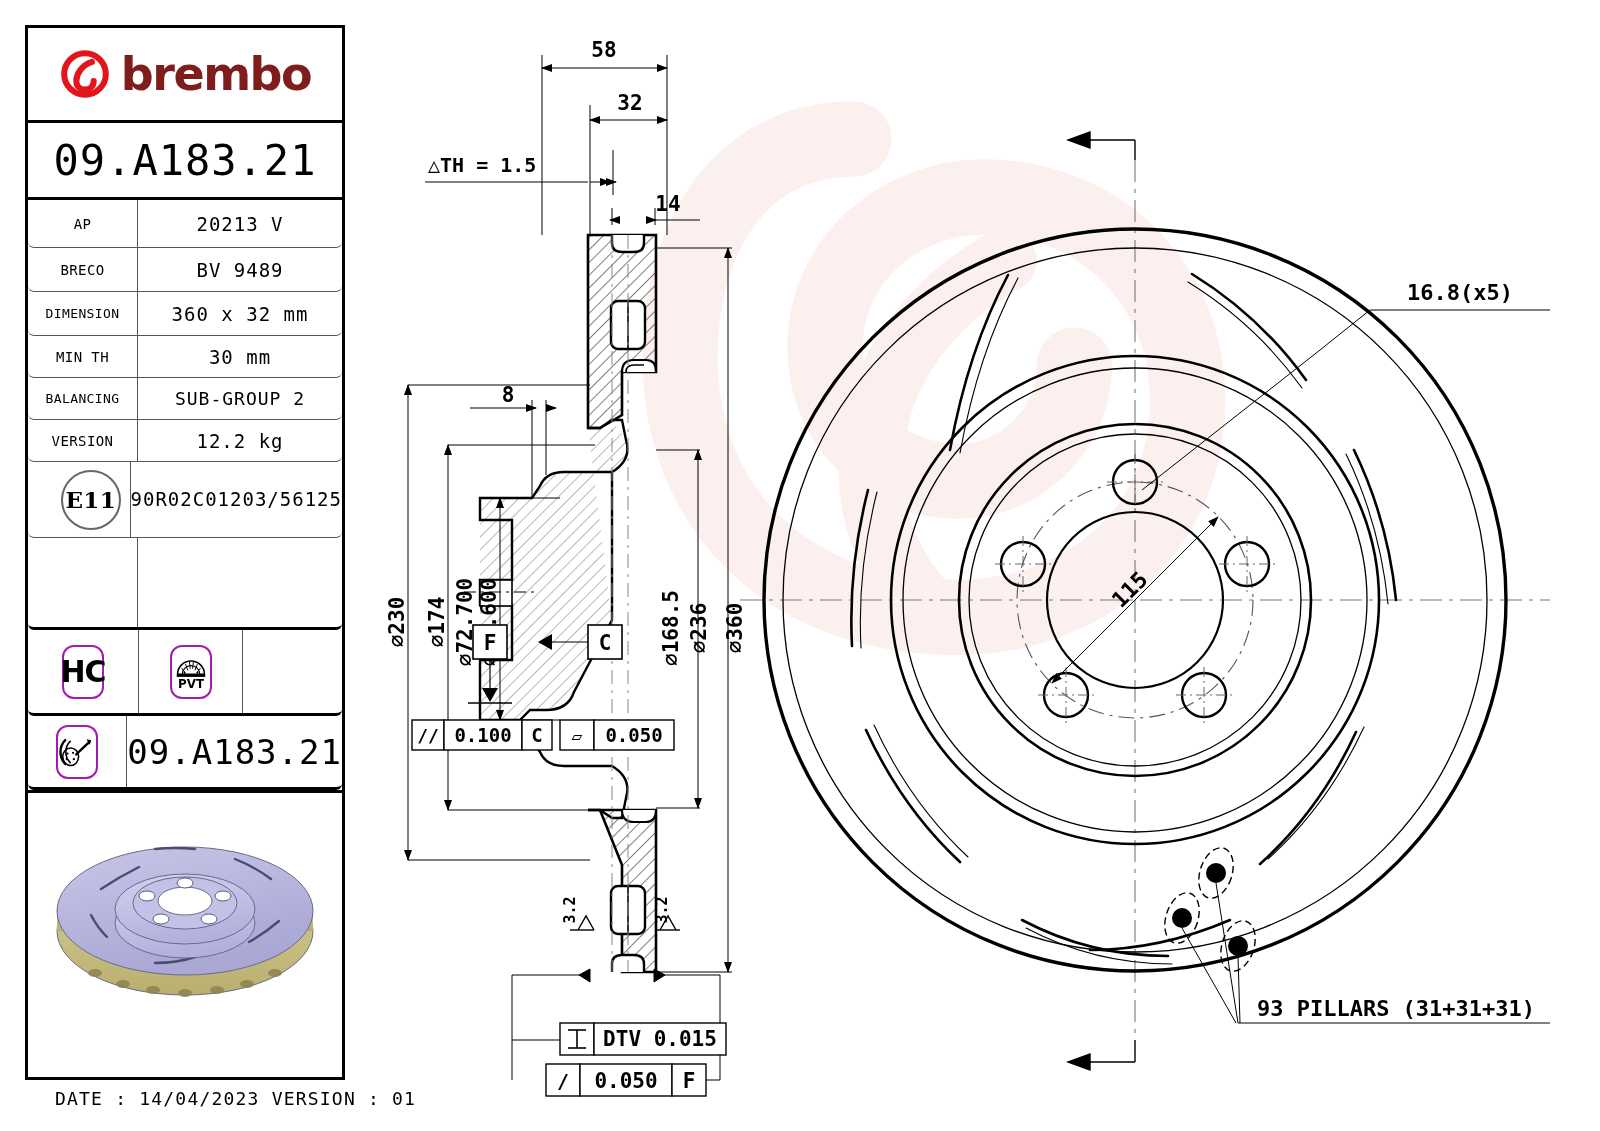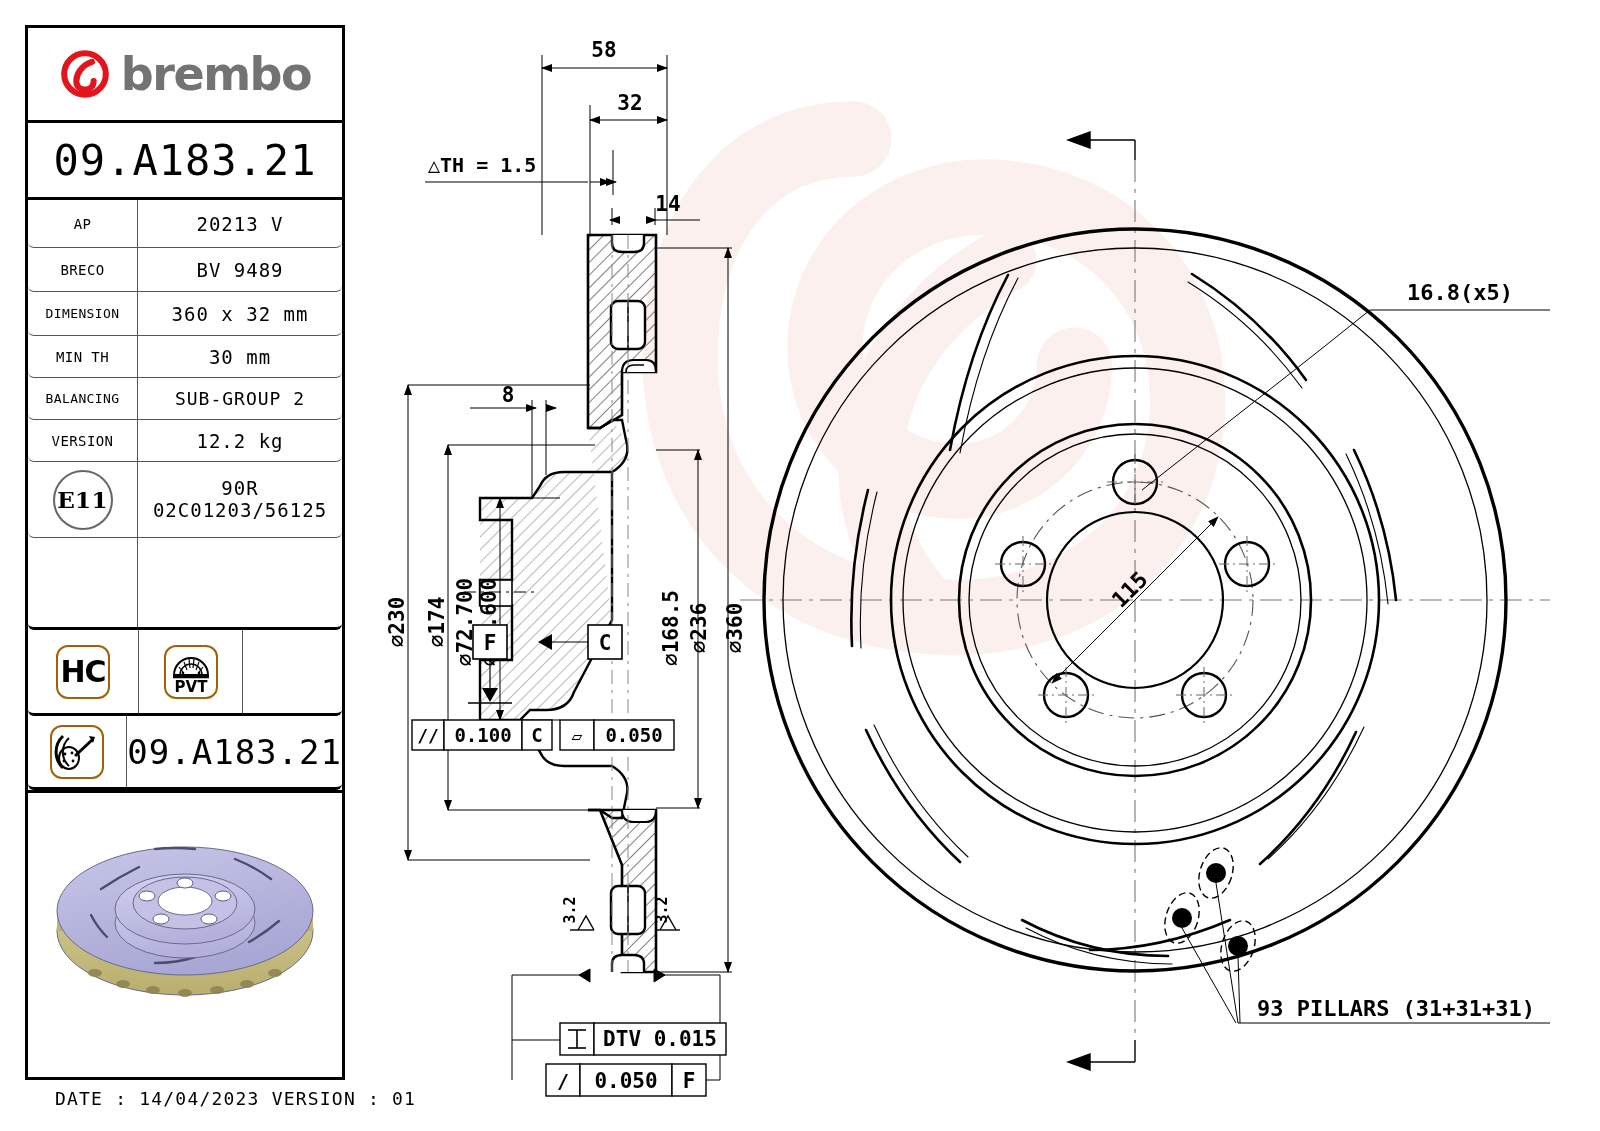--- a/index.html
+++ b/index.html
@@ -24,43 +24,43 @@
             font-size:19px;letter-spacing:1px;}
 
   #logo-cell{height:92px;display:flex;align-items:center;justify-content:center;
              border-bottom:3px solid #000;}
   #partno-cell{height:74px;display:flex;align-items:center;justify-content:center;
                border-bottom:3px solid #000;font-size:42px;letter-spacing:1px;font-weight:400;}
   .h-thick{border-bottom:3px solid #000 !important;}
 
   #brembo-logo{display:flex;align-items:center;gap:10px;}
   #brembo-word{font-family:"DejaVu Sans","Liberation Sans",sans-serif;
-               font-size:46px;font-weight:700;color:#737373;letter-spacing:-1.5px;}
-
-  #e11row{height:76px;}
-  #e11row .tb-right{flex-direction:column;justify-content:center;line-height:1.15;font-size:19px;}
+               font-size:46px;font-weight:700;color:#7f1d1d;letter-spacing:-1.5px;}
+
+  #e11row{height:76px;padding-left:24px;}
+  #e11row .tb-right{justify-content:center;line-height:1.15;font-size:19px;}
 
   #blankrow{height:92px;}
   #badgerow{height:86px;}
   #badgerow .cellA,#badgerow .cellB,#badgerow .cellC{
      display:flex;align-items:center;justify-content:center;height:100%;}
   #badgerow .cellA{width:110px;border-right:1px solid #555;}
   #badgerow .cellB{width:103px;border-right:1px solid #555;}
   #badgerow .cellC{flex:1;}
 
   #iconrow{height:74px;}
   #iconrow .cellA{width:110px;border-right:1px solid #555;display:flex;
                   align-items:center;justify-content:center;height:100%;}
   #iconrow .cellB{flex:1;display:flex;align-items:center;justify-content:center;
                   font-size:34px;letter-spacing:1px;}
 
   #photo-cell{height:246px;display:flex;align-items:center;justify-content:center;
               border-top:3px solid #000;overflow:hidden;}
 
-  .badge{width:54px;height:54px;border:2px solid #a16207;border-radius:12px;
+  .badge{width:42px;height:54px;border:2px solid #a21caf;border-radius:12px;
          display:flex;align-items:center;justify-content:center;box-sizing:border-box;}
   .badge-hc{font-family:"DejaVu Sans","Liberation Sans",sans-serif;
             font-weight:700;font-size:30px;letter-spacing:-1px;}
   .e11circ{width:56px;height:56px;border:2px solid #666;border-radius:50%;
            display:flex;align-items:center;justify-content:center;
            font-family:"DejaVu Serif","Liberation Serif",serif;font-weight:700;font-size:23px;}
 
   #datetext{position:absolute;left:55px;top:1088px;font-size:18px;letter-spacing:1.2px;}
 
   

